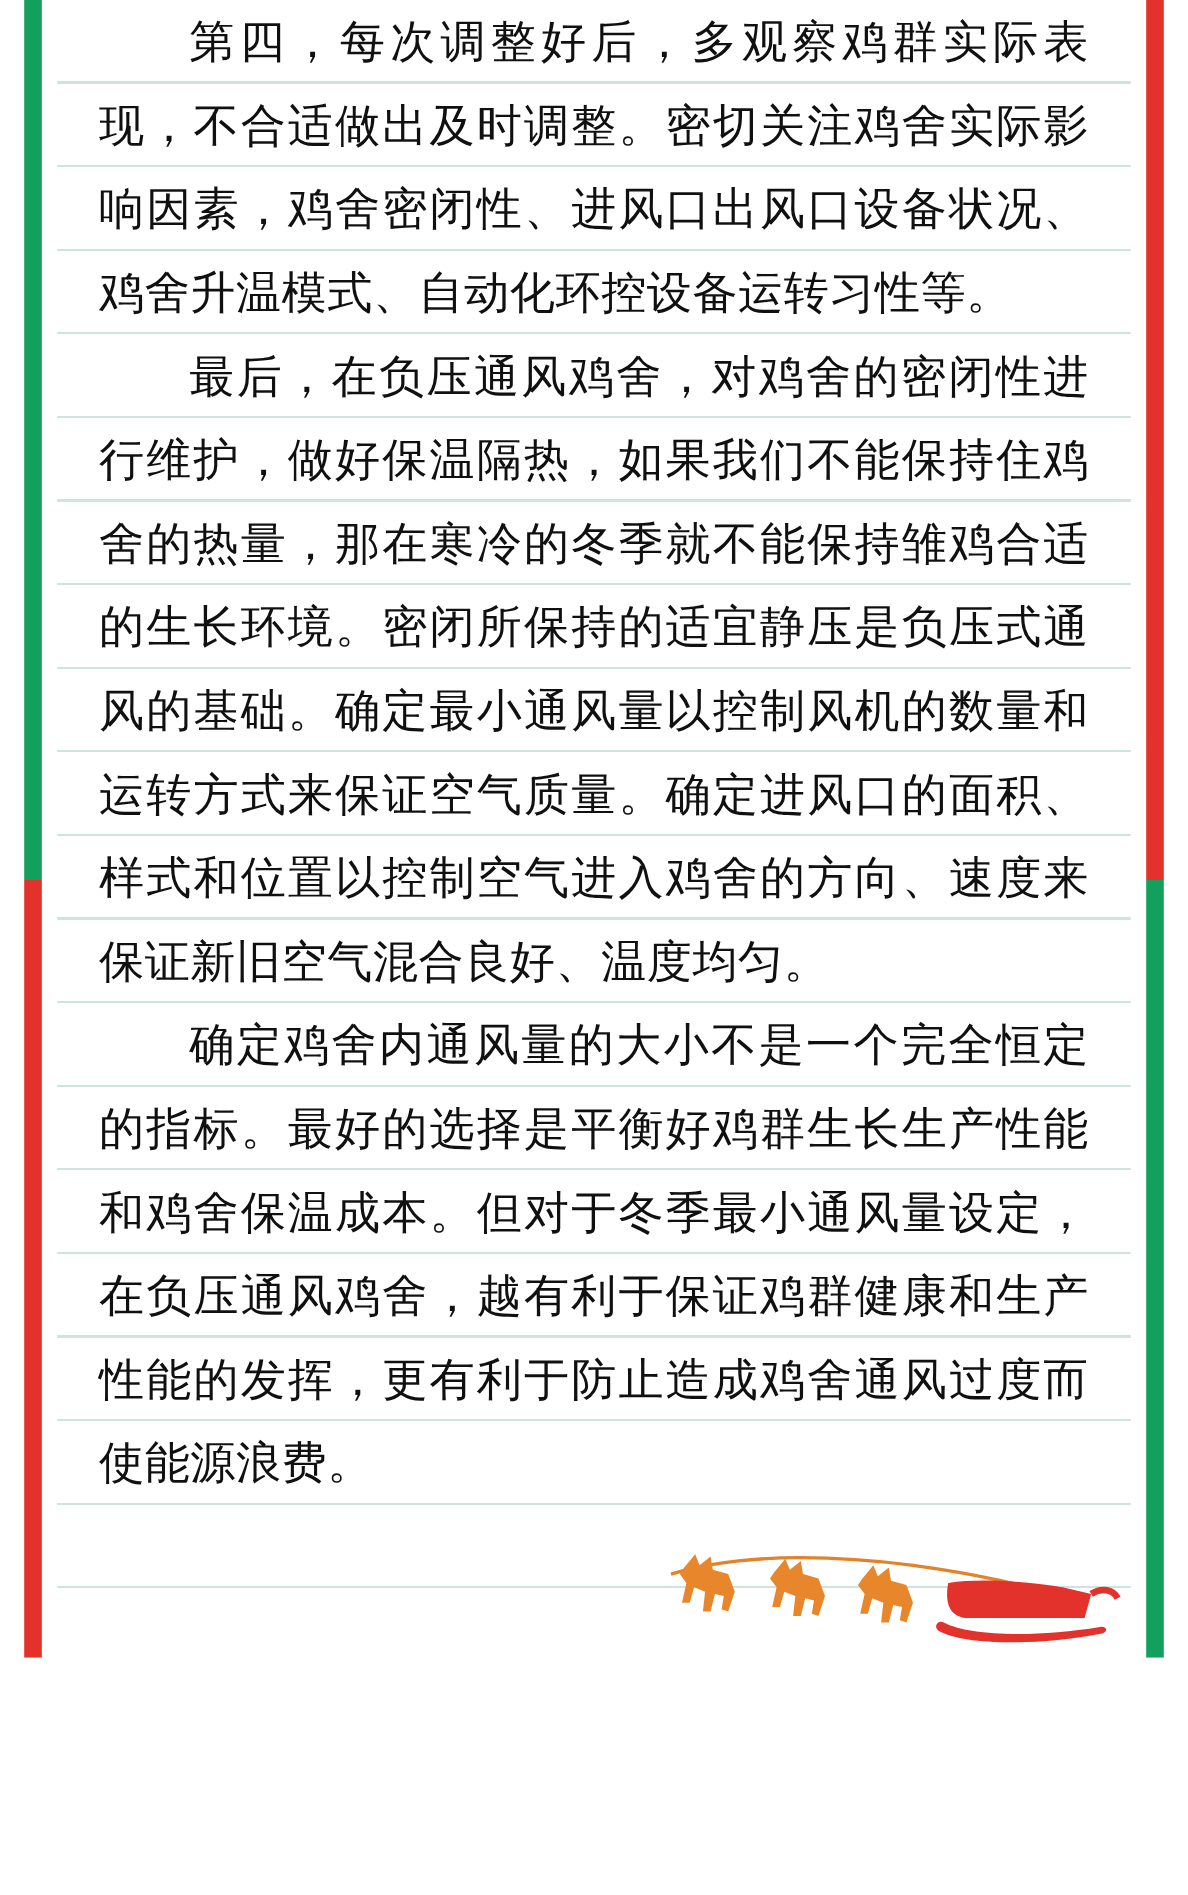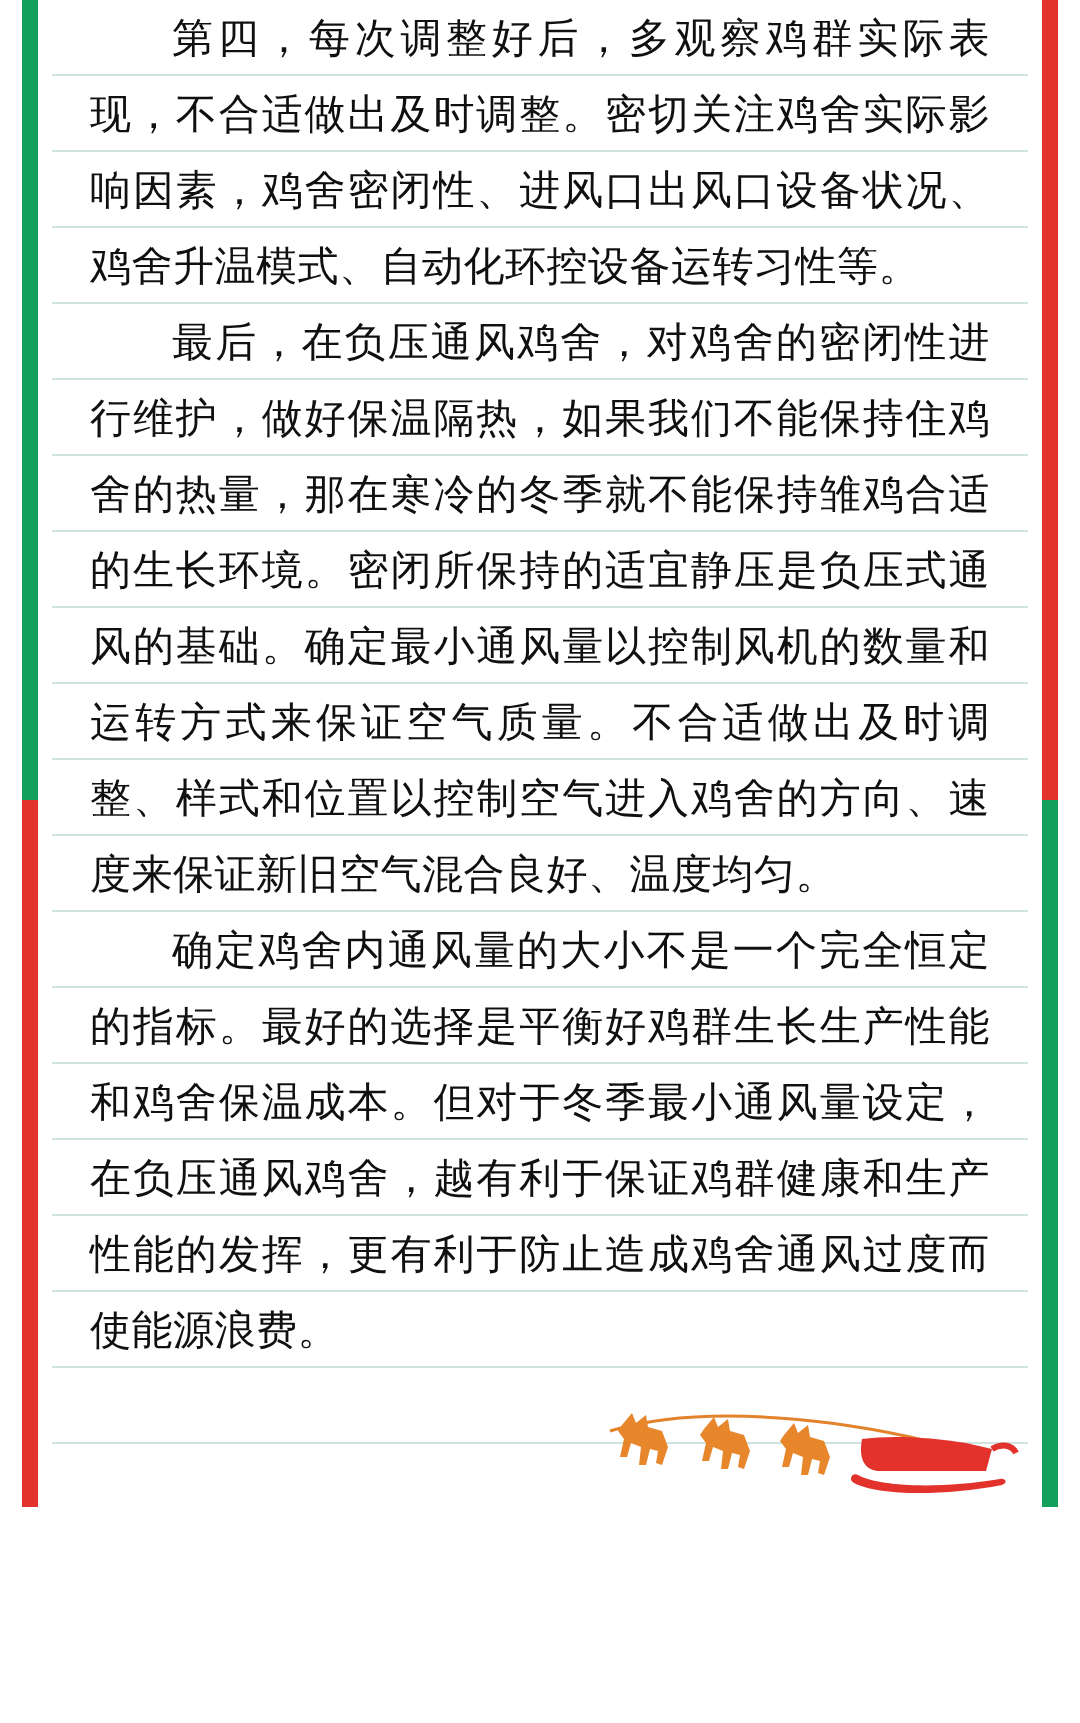--- a/index.html
+++ b/index.html
@@ -104,21 +104,21 @@
 
   <div class="edge-left-green"></div>
   <div class="edge-left-red"></div>
   <div class="edge-right-red"></div>
   <div class="edge-right-green"></div>
 
   <div class="paper"></div>
 
   <div class="content">
     <p class="para">第四，每次调整好后，多观察鸡群实际表现，不合适做出及时调整。密切关注鸡舍实际影响因素，鸡舍密闭性、进风口出风口设备状况、鸡舍升温模式、自动化环控设备运转习性等。</p>
-    <p class="para">最后，在负压通风鸡舍，对鸡舍的密闭性进行维护，做好保温隔热，如果我们不能保持住鸡舍的热量，那在寒冷的冬季就不能保持雏鸡合适的生长环境。密闭所保持的适宜静压是负压式通风的基础。确定最小通风量以控制风机的数量和运转方式来保证空气质量。不合适做出及时调整、样式和位置以控制空气进入鸡舍的方向、速度来保证新旧空气混合良好、温度均匀。</p>
+    <p class="para">最后，在负压通风鸡舍，对鸡舍的密闭性进行维护，做好保温隔热，如果我们不能保持住鸡舍的热量，那在寒冷的冬季就不能保持雏鸡合适的生长环境。密闭所保持的适宜静压是负压式通风的基础。确定最小通风量以控制风机的数量和运转方式来保证空气质量。确定进风口的面积、样式和位置以控制空气进入鸡舍的方向、速度来保证新旧空气混合良好、温度均匀。</p>
     <p class="para">确定鸡舍内通风量的大小不是一个完全恒定的指标。最好的选择是平衡好鸡群生长生产性能和鸡舍保温成本。但对于冬季最小通风量设定，在负压通风鸡舍，越有利于保证鸡群健康和生产性能的发挥，更有利于防止造成鸡舍通风过度而使能源浪费。</p>
   </div>
 
   <svg class="sleigh" viewBox="0 0 420 120">
 
     <path d="M10 52 C 70 34, 150 34, 230 44 C 290 52, 330 62, 372 74" stroke="#e2822b" stroke-width="3" fill="none"></path>
 
     <g fill="#e8862c">
       <path d="M22 46 l10 -12 l4 10 l10 -8 l2 12 l14 4 l6 16 l-6 18 l-6 -2 l2 -12 l-8 -2 l-4 16 l-7 0 l2 -18 l-10 -4 l-4 14 l-7 0 l4 -18 l-6 -8 z"></path>
     </g>

